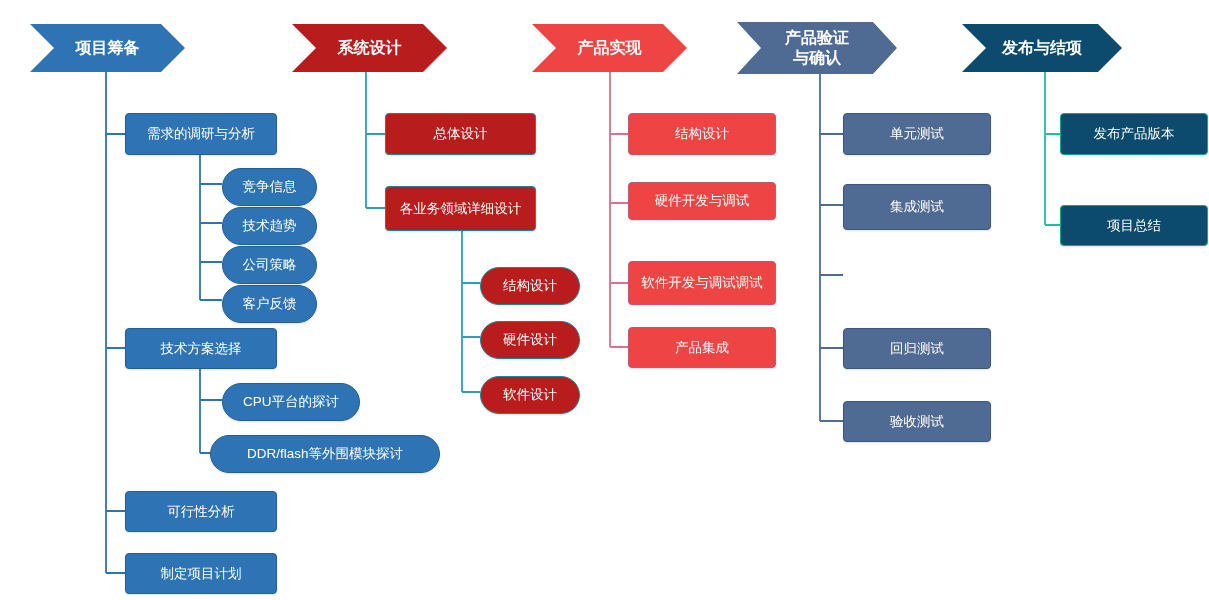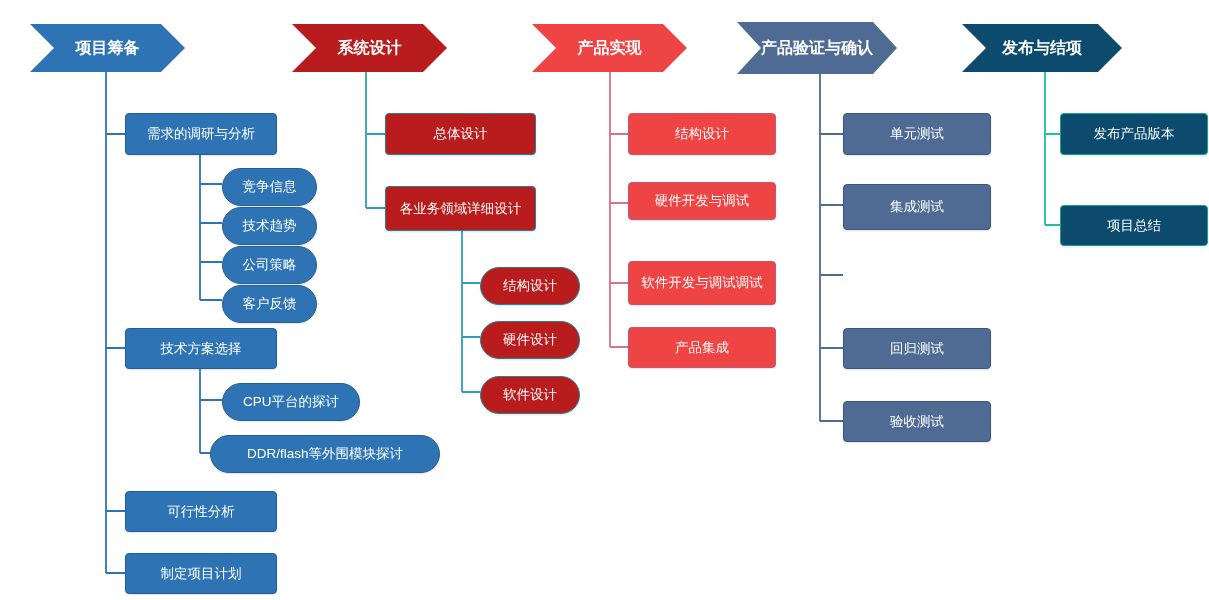--- a/index.html
+++ b/index.html
@@ -55,21 +55,21 @@
 
   <div class="arrow c1" style="left:30px;top:24px;width:155px;height:48px">
     <span>项目筹备</span>
   </div>
   <div class="arrow c2" style="left:292px;top:24px;width:155px;height:48px">
     <span>系统设计</span>
   </div>
   <div class="arrow c3" style="left:532px;top:24px;width:155px;height:48px">
     <span>产品实现</span>
   </div>
-  <div class="arrow c4" style="left:737px;top:22px;width:160px;height:52px;flex-direction:row">
+  <div class="arrow c4" style="left:737px;top:22px;width:160px;height:52px;flex-direction:column">
     <span>产品验证</span>
     <span>与确认</span>
   </div>
   <div class="arrow c5" style="left:962px;top:24px;width:160px;height:48px">
     <span>发布与结项</span>
   </div>
 
   <div class="box c1" style="left:125px;top:113px;width:152px;height:42px">需求的调研与分析</div>
   <div class="box pill c1" style="left:222px;top:168px;width:95px;height:31px">竞争信息</div>
   <div class="box pill c1" style="left:222px;top:207px;width:95px;height:31px">技术趋势</div>

